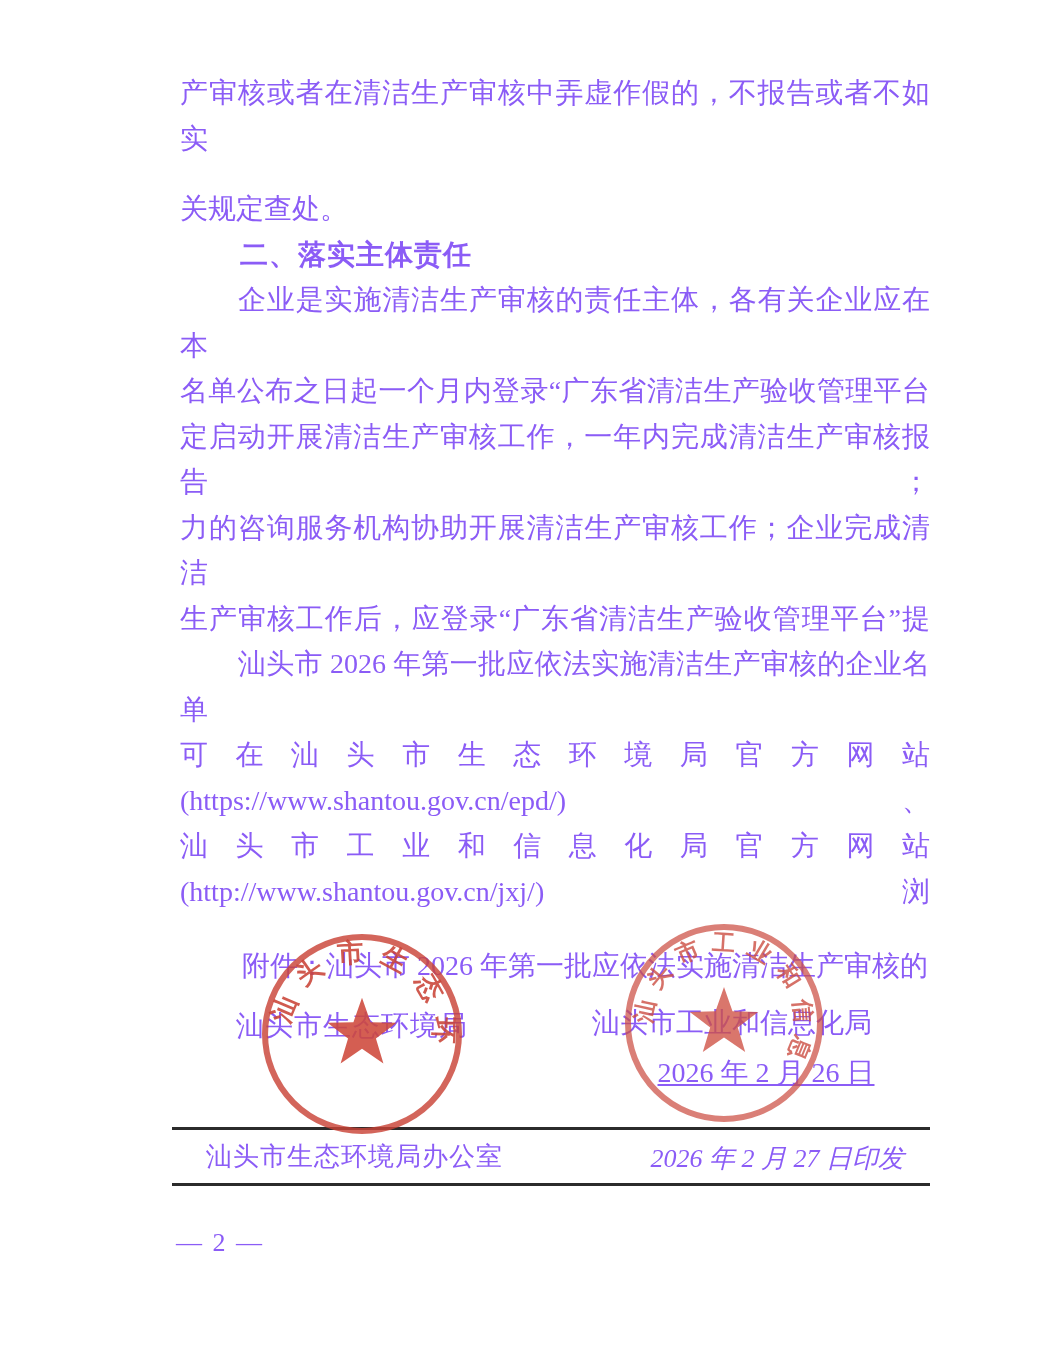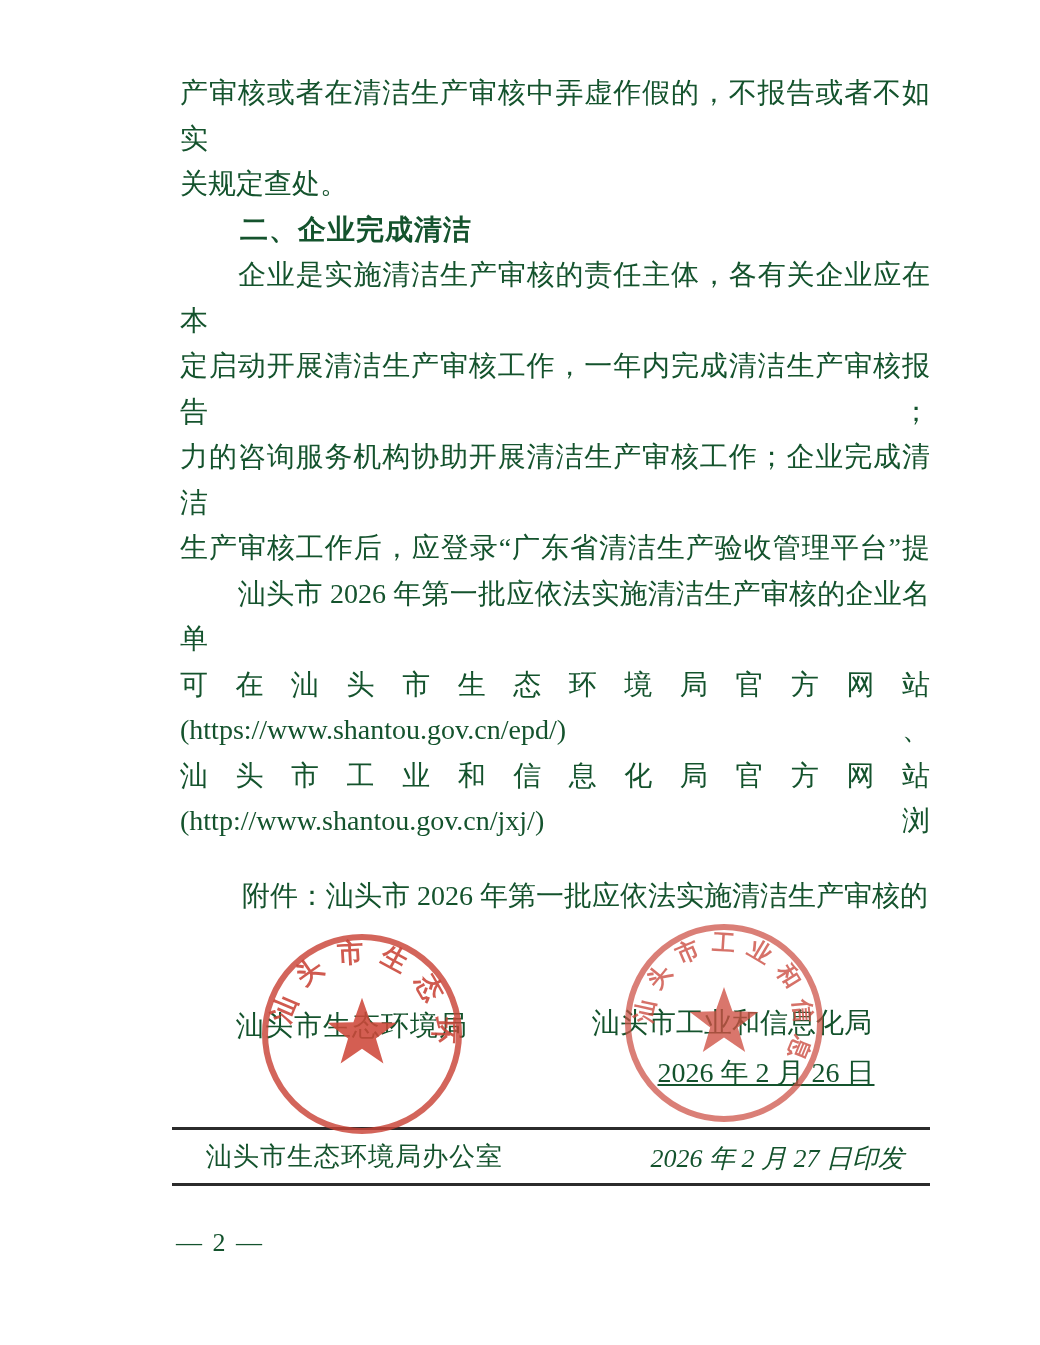--- a/index.html
+++ b/index.html
@@ -1,26 +1,26 @@
 <!DOCTYPE html>
 <html><head>
 <meta charset="utf-8">
 <style>
   html,body{margin:0;padding:0;background:#ffffff;}
   .page{
     position:relative;width:1040px;height:1345px;background:#ffffff;
-    font-family:"Liberation Serif","DejaVu Serif",serif;color:#14532d;
+    font-family:"Liberation Serif","DejaVu Serif",serif;color:#8b5cf6;
     overflow:hidden;
   }
   .body-text{
     position:absolute;left:180px;top:70px;width:750px;
     font-size:28px;line-height:45.5px;
   }
   .ln{text-align:justify;text-align-last:justify;text-justify:inter-character;}
-  .ln-left{text-align:right;text-align-last:left;}
+  .ln-left{text-align:right;text-align-last:left;margin-top:25px;}
   .indent{text-indent:58px;}
   .heading{
     font-family:"Liberation Sans","DejaVu Sans",sans-serif;font-weight:700;
     text-indent:60px;text-align:left;text-align-last:left;letter-spacing:1px;
   }
   .attachment{margin-top:29px;}
   .att-l1{text-indent:62px;text-align:left;text-align-last:left;}
   .sig-name{position:absolute;font-size:28px;white-space:nowrap;z-index:2;}
   .sig-name-left{left:236px;top:1007px;letter-spacing:1px;}
   .sig-name-right{left:592px;top:1004px;}
@@ -36,22 +36,23 @@
   .page-number{position:absolute;left:176px;top:1228px;font-size:26px;letter-spacing:2px;}
 </style>
 </head>
 <body>
 
 <div class="page">
 
   <div class="body-text">
     <div class="ln">产审核或者在清洁生产审核中弄虚作假的，不报告或者不如实</div>
     <div class="ln-left">关规定查处。</div>
-    <div class="heading">二、企业完成清洁</div>
+    <div class="heading">二、落实主体责任</div>
     <div class="ln indent">企业是实施清洁生产审核的责任主体，各有关企业应在本</div>
+    <div class="ln">名单公布之日起一个月内登录“广东省清洁生产验收管理平台</div>
     <div class="ln">定启动开展清洁生产审核工作，一年内完成清洁生产审核报告；</div>
     <div class="ln">力的咨询服务机构协助开展清洁生产审核工作；企业完成清洁</div>
     <div class="ln">生产审核工作后，应登录“广东省清洁生产验收管理平台”提</div>
     <div class="ln indent">汕头市 2026 年第一批应依法实施清洁生产审核的企业名单</div>
     <div class="ln">可在汕头市生态环境局官方网站(https://www.shantou.gov.cn/epd/)、</div>
     <div class="ln">汕头市工业和信息化局官方网站(http://www.shantou.gov.cn/jxj/)浏</div>
 
     <div class="attachment">
       <div class="att-l1">附件：汕头市 2026 年第一批应依法实施清洁生产审核的</div>
 

